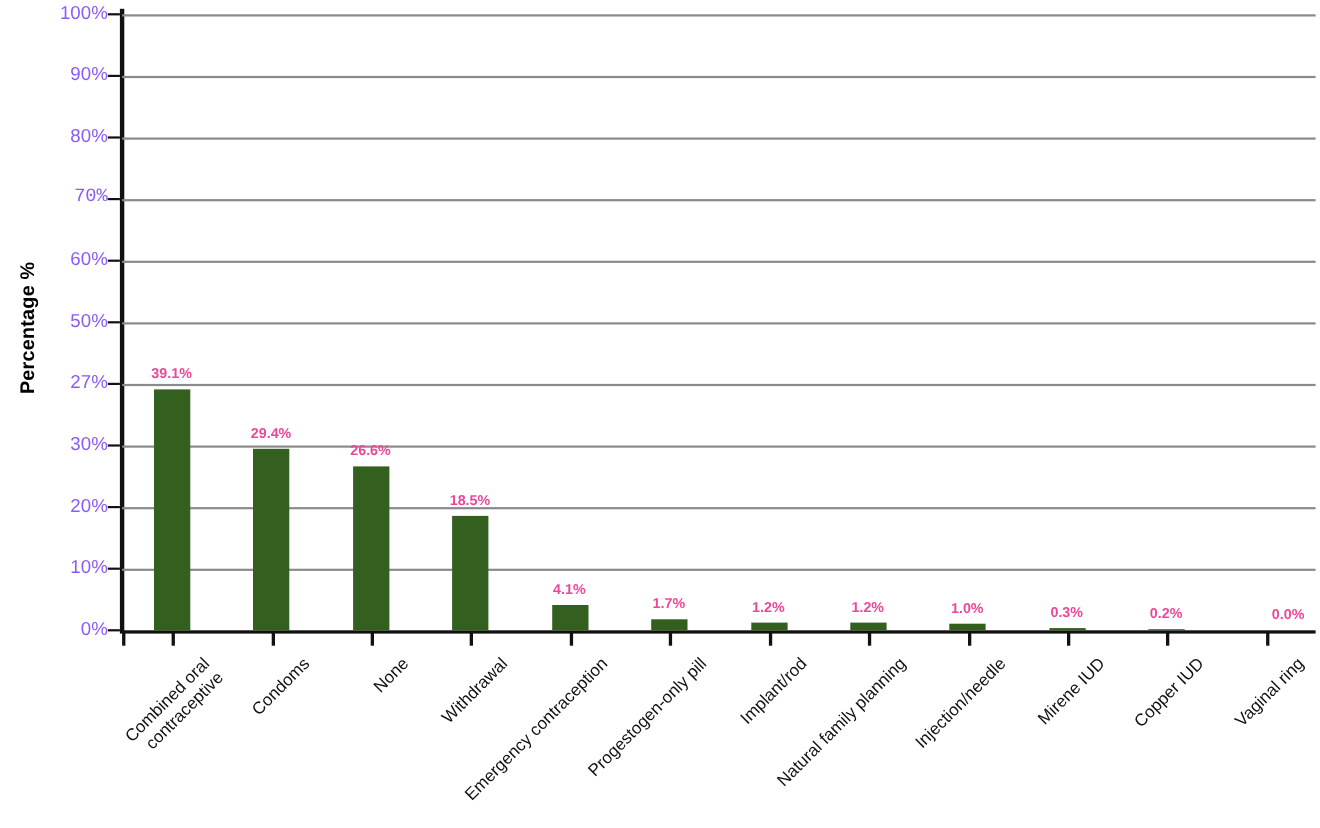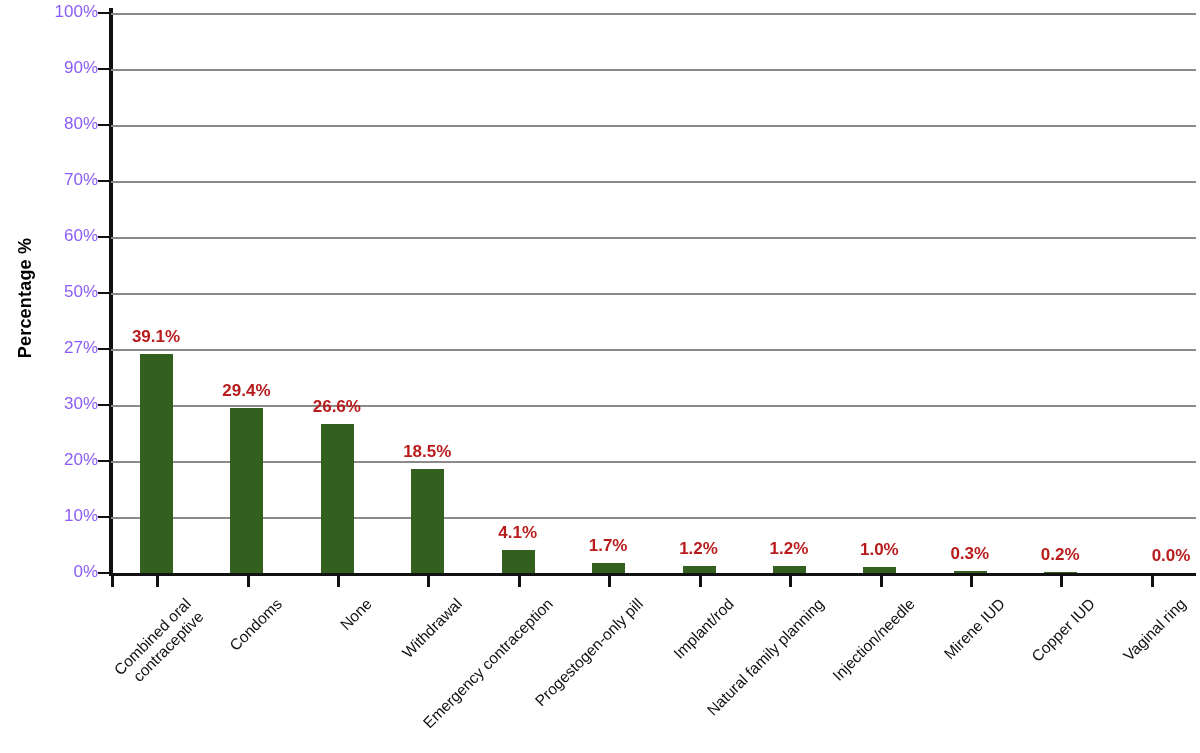--- a/index.html
+++ b/index.html
@@ -102,23 +102,23 @@
     position: absolute;
     bottom: 0;
     left: 29px;
     width: 33px;
     background: #33601f;
   }
   .bar-value {
     position: absolute;
     left: 50%;
     transform: translateX(-50%);
-    font-size: 17px;
+    font-size: 13px;
     font-weight: bold;
-    color: #b91c1c;
+    color: #ec4899;
     white-space: nowrap;
   }
 
   
   .x-tick {
     position: absolute;
     top: 574px;
     width: 3px;
     height: 13px;
     background: #111111;
@@ -238,21 +238,21 @@
     <div class="y-tick-label" style="top: 461px; left: 0px; width: 98px;">20%</div>
     <div class="y-tick-mark" style="top: 461px;"></div>
     <div class="y-tick-label" style="top: 405px; left: 0px; width: 98px;">30%</div>
     <div class="y-tick-mark" style="top: 405px;"></div>
     <div class="y-tick-label" style="top: 349px; left: 0px; width: 98px;">27%</div>
     <div class="y-tick-mark" style="top: 349px;"></div>
     <div class="y-tick-label" style="top: 293px; left: 0px; width: 98px;">50%</div>
     <div class="y-tick-mark" style="top: 293px;"></div>
     <div class="y-tick-label" style="top: 237px; left: 0px; width: 98px;">60%</div>
     <div class="y-tick-mark" style="top: 237px;"></div>
-    <div class="y-tick-label" style="top: 181px; left: 0px; width: 98px;">70%</div>
+    <div class="y-tick-label" style="top: 181px; left: 0px; width: 98px; font-family: Liberation Mono, monospace;">70%</div>
     <div class="y-tick-mark" style="top: 181px;"></div>
     <div class="y-tick-label" style="top: 125px; left: 0px; width: 98px;">80%</div>
     <div class="y-tick-mark" style="top: 125px;"></div>
     <div class="y-tick-label" style="top: 69px; left: 0px; width: 98px;">90%</div>
     <div class="y-tick-mark" style="top: 69px;"></div>
     <div class="y-tick-label" style="top: 13px; left: 0px; width: 98px;">100%</div>
     <div class="y-tick-mark" style="top: 13px;"></div>
     <div class="x-tick" style="left: 156.208px;"></div>
     <div class="x-tick" style="left: 246.625px;"></div>
     <div class="x-tick" style="left: 337.042px;"></div>

